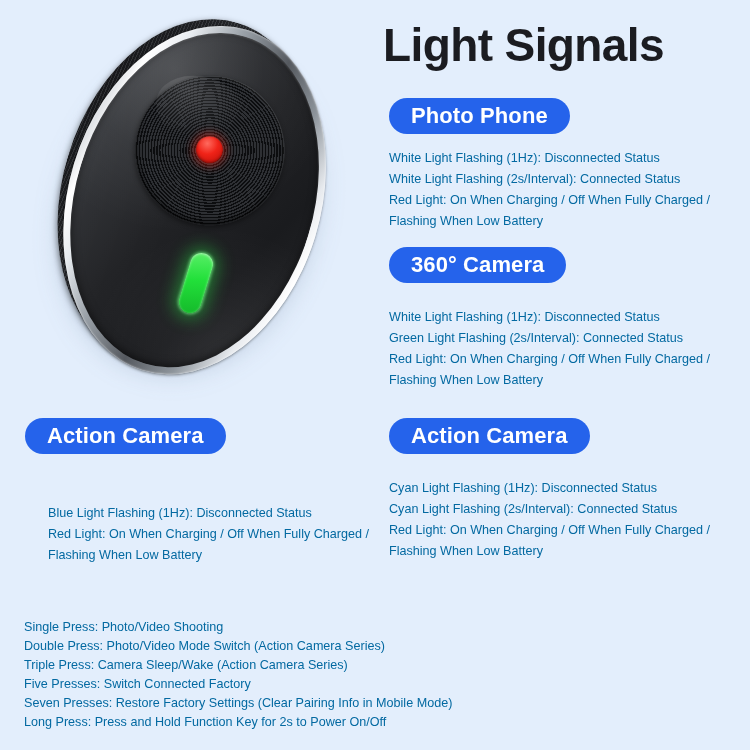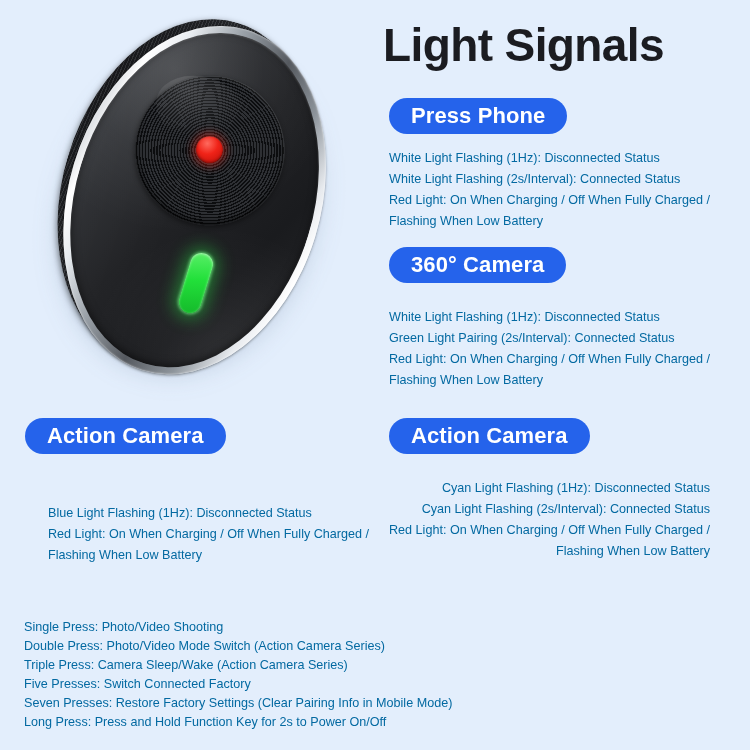--- a/index.html
+++ b/index.html
@@ -218,21 +218,21 @@
   #badge-mobile-phone { left: 389px; top: 98px; }
   #list-mobile-phone  { left: 389px; top: 148px; }
 
   #badge-camera-360   { left: 389px; top: 247px; }
   #list-camera-360    { left: 389px; top: 307px; }
 
   #badge-action-left  { left: 25px;  top: 418px; }
   #list-action-left   { left: 24px;  top: 503px; margin-left: 24px; }
 
   #badge-action-right { left: 389px; top: 418px; }
-  #list-action-right  { left: 389px; top: 478px; text-align: right; }
+  #list-action-right  { left: 389px; top: 478px; }
 
   #badge-button-fn    { left: 25px;  top: 580px; height: 33px; font-size: 20px; padding: 0 19px; }
   #list-button-fn     { left: 24px;  top: 618px; }
 </style>
 </head>
 <body>
 
 <div id="page">
 
   <div id="product-area">
@@ -245,32 +245,32 @@
         <div class="device-button">
           <div class="led-red"></div>
         </div>
         <div class="led-green"></div>
       </div>
     </div>
   </div>
 
   <div id="page-title">Light Signals</div>
 
-  <div class="badge" id="badge-mobile-phone">Press Phone</div>
+  <div class="badge" id="badge-mobile-phone">Photo Phone</div>
   <div class="body-block" id="list-mobile-phone">
     <span class="body-line">White Light Flashing (1Hz): Disconnected Status</span>
     <span class="body-line">White Light Flashing (2s/Interval): Connected Status</span>
     <span class="body-line">Red Light: On When Charging / Off When Fully Charged /</span>
     <span class="body-line">Flashing When Low Battery</span>
   </div>
 
   <div class="badge" id="badge-camera-360">360° Camera</div>
   <div class="body-block" id="list-camera-360">
     <span class="body-line">White Light Flashing (1Hz): Disconnected Status</span>
-    <span class="body-line">Green Light Pairing (2s/Interval): Connected Status</span>
+    <span class="body-line">Green Light Flashing (2s/Interval): Connected Status</span>
     <span class="body-line">Red Light: On When Charging / Off When Fully Charged /</span>
     <span class="body-line">Flashing When Low Battery</span>
   </div>
 
   <div class="badge" id="badge-action-left">Action Camera</div>
   <div class="body-block" id="list-action-left">
     <span class="body-line">Blue Light Flashing (1Hz): Disconnected Status</span>
     <span class="body-line">Red Light: On When Charging / Off When Fully Charged /</span>
     <span class="body-line">Flashing When Low Battery</span>
   </div>

